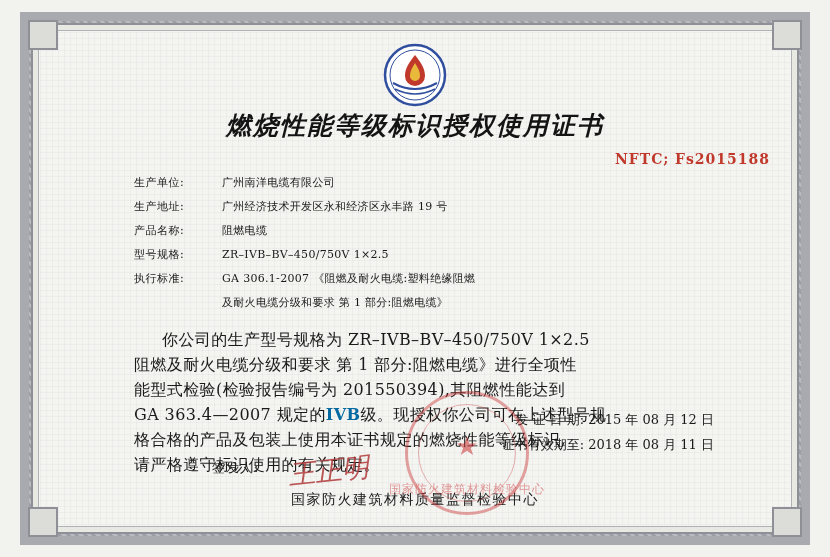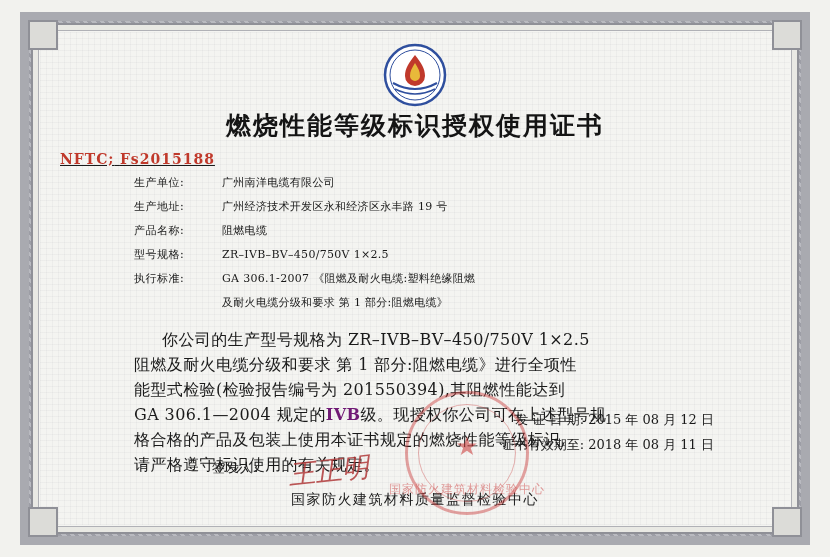--- a/index.html
+++ b/index.html
@@ -101,28 +101,28 @@
   }
 
   .title {
     text-align: center;
     font-family: "DejaVu Serif", serif;
     font-size: 25px;
     font-weight: bold;
     letter-spacing: 2px;
     color: #141414;
     margin-top: 2px;
+    font-style: italic;
   }
 
   .cert-no {
-    text-align: left;
+    text-align: right;
     margin-top: 9px;
     font-size: 14px;
     letter-spacing: 1px;
-    text-decoration: underline;
   }
   .cert-no .label {
     color: #c0392b;
     font-family: "DejaVu Serif", serif;
     font-weight: bold;
   }
   .cert-no .value {
     color: #c0392b;
     font-family: "DejaVu Serif", serif;
     font-weight: bold;
@@ -160,21 +160,21 @@
     text-align: justify;
     letter-spacing: 0.4px;
   }
   .body-text p {
     margin: 0;
   }
   .body-text .indent {
     text-indent: 28px;
   }
   .grade-mark {
-    color: #701a75;
+    color: #0369a1;
     font-weight: bold;
   }
 
   .footer {
     position: absolute;
     left: 0;
     right: 0;
     bottom: 8px;
   }
   .dates {
@@ -316,21 +316,21 @@
         <span class="field-value">GA 306.1-2007 《阻燃及耐火电缆:塑料绝缘阻燃</span>
       </div>
       <div class="field-value cont">及耐火电缆分级和要求 第 1 部分:阻燃电缆》</div>
     </div>
 
     <div class="body-text">
       <p class="indent">你公司的生产型号规格为 ZR–IVB–BV–450/750V 1×2.5</p>
       <p>阻燃及耐火电缆分级和要求 第 1 部分:阻燃电缆》进行全项性</p>
       <p>能型式检验(检验报告编号为 201550394),其阻燃性能达到</p>
       <p>
-        <span>GA 306.1—2004 规定的</span><span class="grade-mark">IVB</span><span>级。现授权你公司可在上述型号规</span>
+        <span>GA 363.4—2007 规定的</span><span class="grade-mark">IVB</span><span>级。现授权你公司可在上述型号规</span>
       </p>
       <p>格合格的产品及包装上使用本证书规定的燃烧性能等级标识,</p>
       <p>请严格遵守标识使用的有关规定。</p>
     </div>
 
     <div class="footer">
       <div class="dates">
         <div>
           <span>发 证 日 期:</span>
           <span>2015 年 08 月 12 日</span>

